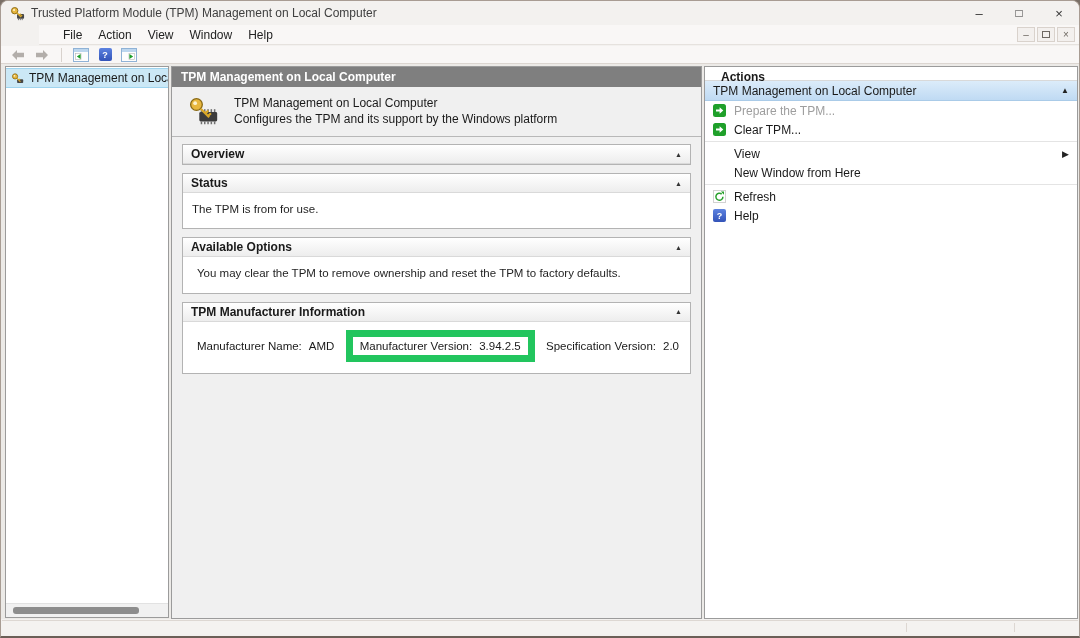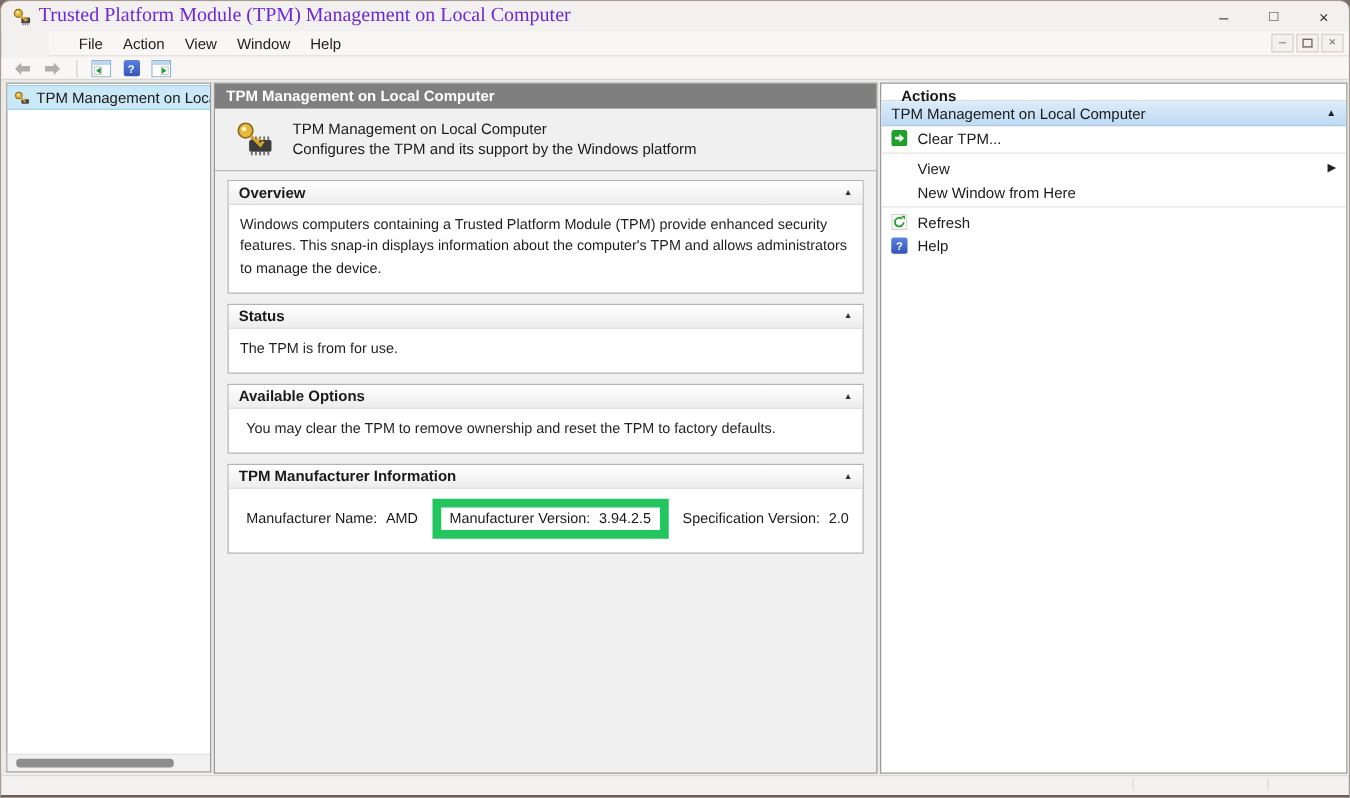--- a/index.html
+++ b/index.html
@@ -9,21 +9,21 @@
     font-size: 12px; color:#1a1a1a; background:#7a6f66; overflow:hidden;
   }
   .window {
     position:absolute; inset:0; background:#f3f1ef;
     border:1px solid #a89c93; border-bottom:2px solid #6b5f57;
     border-radius:8px 8px 0 0; overflow:hidden;
   }
   
   .titlebar { position:absolute; top:0; left:0; right:0; height:24px; display:flex; align-items:center; background:#f3f1ef; }
   .titlebar .appicon { margin:0 6px 0 9px; display:flex; }
-  .titlebar .title { font-size:16px; color:#6d28d9;font-family:Liberation Serif, serif; }
+  .titlebar .title { font-size:12px; color:#404040; }
   .win-controls { margin-left:auto; display:flex; height:100%; }
   .win-btn { width:40px; height:100%; display:flex; align-items:center; justify-content:center; color:#333; font-size:13px; cursor:default; }
   .win-btn.maxi { font-size:12px; }
   
   .menubar { position:absolute; top:24px; left:0; right:0; height:20px; display:flex; align-items:center; background:#f9f7f6; border-bottom:1px solid #e6e2de; padding-left:16px;margin-left:38px; }
   .menu-item { padding:2px 8px; color:#222; }
   .mdi-controls { margin-left:auto; display:flex; gap:2px; padding-right:4px; }
   .mdi-btn { width:18px; height:15px; display:flex; align-items:center; justify-content:center; font-size:10px; color:#6e6862; border:1px solid #d9d2cc; background:#f3f0ee; }
   .mdi-restore { position:relative; width:8px; height:7px; }
   .mdi-restore::before { content:""; position:absolute; right:0; top:0; width:6px; height:5px; border:1px solid #6e6862; }
@@ -191,21 +191,20 @@
         </div>
       </div>
 
       <div class="center-content">
 
         <div class="section">
           <div class="sec-head">
             <span>Overview</span>
             <span class="arrow">▲</span>
           </div>
-          <div class="sec-body">Windows computers containing a Trusted Platform Module (TPM) provide enhanced security features. This snap-in displays information about the computer's TPM and allows administrators to manage the device.</div>
         </div>
 
         <div class="section">
           <div class="sec-head">
             <span>Status</span>
             <span class="arrow">▲</span>
           </div>
           <div class="sec-body">The TPM is from for use.</div>
         </div>
 
@@ -238,20 +237,29 @@
       </div>
     </div>
 
     <div class="panel actions-panel">
       <div class="actions-title">Actions</div>
       <div class="actions-group">
         <span>TPM Management on Local Computer</span>
         <span class="arrow">▲</span>
       </div>
 
+      <div class="action-row disabled">
+        <span class="ic">
+          <svg width="13" height="13" viewBox="0 0 13 13">
+              <rect width="13" height="13" rx="2.5" fill="#1fa02a"></rect>
+              <path d="M3 5.4 h3.6 V3.2 L10.3 6.5 L6.6 9.8 V7.6 H3 Z" fill="#fff"></path>
+            </svg>
+        </span>
+        <span class="lbl">Prepare the TPM...</span>
+      </div>
 
       <div class="action-row">
         <span class="ic">
           <svg width="13" height="13" viewBox="0 0 13 13">
               <rect width="13" height="13" rx="2.5" fill="#1fa02a"></rect>
               <path d="M3 5.4 h3.6 V3.2 L10.3 6.5 L6.6 9.8 V7.6 H3 Z" fill="#fff"></path>
             </svg>
         </span>
         <span class="lbl">Clear TPM...</span>
       </div>

